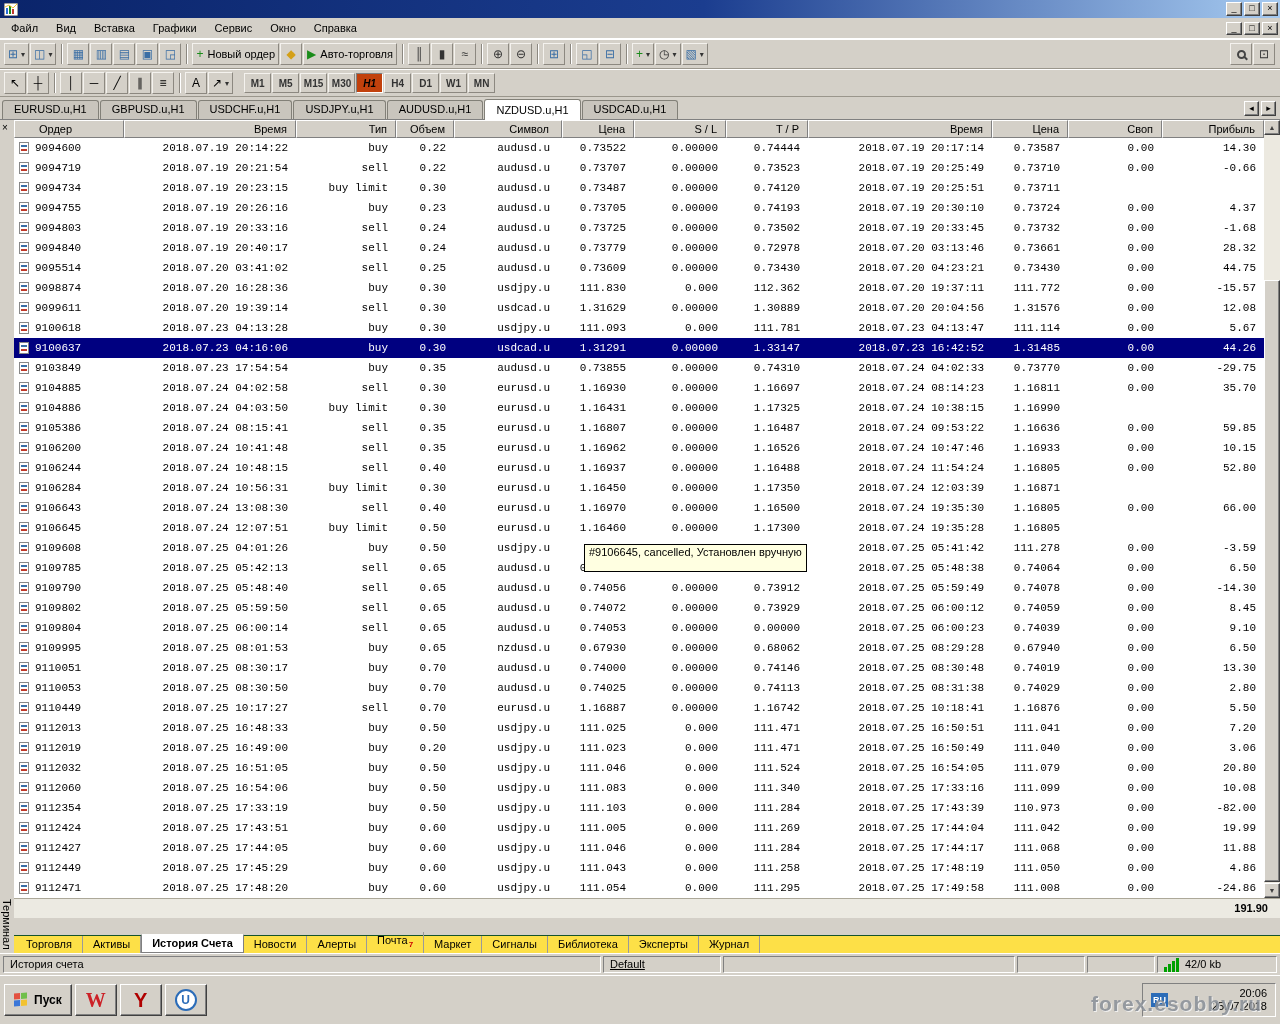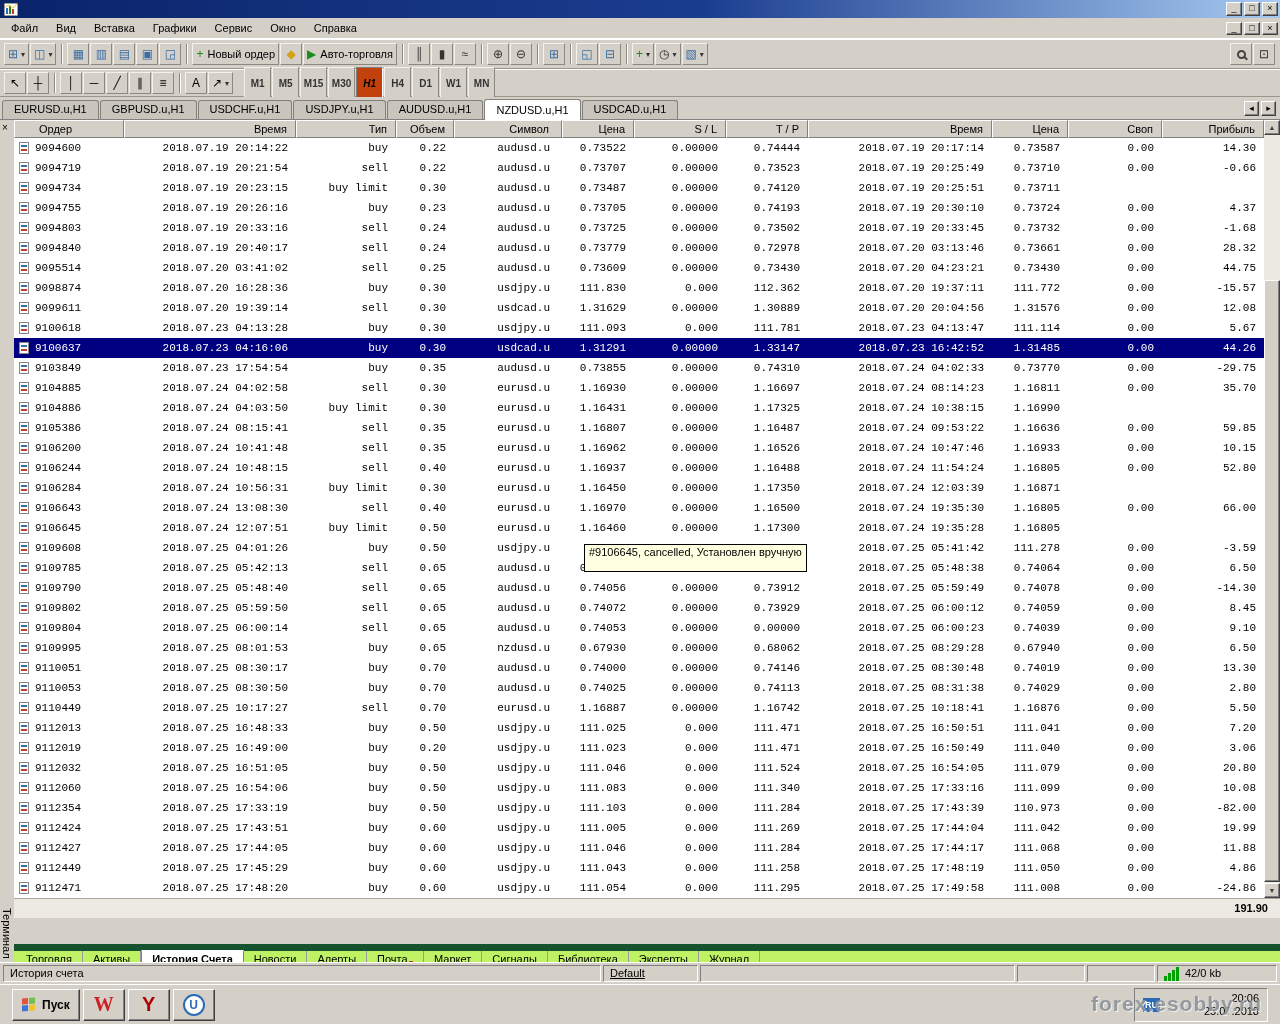--- a/index.html
+++ b/index.html
@@ -30,21 +30,21 @@
   .tb-btn{height:22px;min-width:22px;display:inline-flex;align-items:center;justify-content:center;
     padding:0 3px;margin-right:1px;background:#d4d0c8;
     border:1px solid;border-color:#f4f2ee #8c8880 #8c8880 #f4f2ee;}
   .tb-glyph{font-size:12px;line-height:14px;}
   .tb-label{margin-left:4px;white-space:nowrap;}
   .tb-dd{font-size:8px;margin-left:3px;color:#333;}
   .tb-sep{width:2px;height:20px;border-left:1px solid #8c8880;border-right:1px solid #fff;margin:0 4px;}
   .tb-right{margin-left:auto;display:flex;}
   .mag{width:9px;height:9px;border:2px solid #444;border-radius:50%;position:relative;display:inline-block;}
   .mag::after{content:"";position:absolute;width:5px;height:2px;background:#444;transform:rotate(45deg);right:-4px;bottom:-2px;}
-  .tf-btn{height:32px;min-width:27px;display:inline-flex;align-items:center;justify-content:center;
+  .tf-btn{height:20px;min-width:27px;display:inline-flex;align-items:center;justify-content:center;
     font-size:10px;font-weight:bold;color:#333;margin-right:1px;background:#d4d0c8;
     border:1px solid;border-color:#f4f2ee #8c8880 #8c8880 #f4f2ee;text-align:right;}
   .tf-btn.pressed{border-color:#808080 #fff #fff #808080;background:#c2410c;color:#000;font-style:italic;}
   .tf-group{margin-left:10px;display:flex;}
   
   .chart-tabs{height:23px;display:flex;align-items:flex-end;padding:2px 2px 0 2px;background:#d4d0c8;
     border-bottom:1px solid #808080;position:relative;flex:none;}
   .ctab{height:19px;line-height:17px;padding:0 11px;margin-right:1px;background:#c9c5bd;
     border:1px solid #828078;border-bottom:none;border-radius:3px 3px 0 0;white-space:nowrap;}
   .ctab.active{background:#fff;height:21px;line-height:20px;position:relative;z-index:2;margin-bottom:-1px;}
@@ -84,38 +84,38 @@
   
   .vscroll{position:absolute;top:0;right:0;width:16px;height:778px;background:#ece9e0;z-index:5;}
   .sb-btn{position:absolute;left:0;width:16px;height:15px;background:#d4d0c8;text-align:center;
     font-size:7px;line-height:14px;color:#404040;border:1px solid;border-color:#fff #404040 #404040 #fff;
     box-shadow:inset -1px -1px 0 #808080;}
   .sb-up{top:0;} .sb-down{bottom:0;}
   .sb-thumb{position:absolute;left:0;right:0;top:160px;bottom:16px;background:#d4d0c8;
     border:1px solid;border-color:#fff #404040 #404040 #fff;box-shadow:inset -1px -1px 0 #808080;}
   .filler{flex:1;background:#d4d0c8;}
   
-  .btabs{height:18px;display:flex;align-items:flex-start;background:#bef264;padding-left:2px;flex:none;
-    border-top:7px solid #14532d;}
+  .btabs{height:18px;display:flex;align-items:flex-end;background:#fde047;padding-left:2px;flex:none;
+    border-top:1px solid #14532d;}
   .btab{padding:0 10px;line-height:17px;border-right:1px solid #9a9a9a;white-space:nowrap;}
   .btab.active{background:#fff;font-weight:bold;border:1px solid #808080;border-top:1px solid #fff;margin-top:-1px;}
   .btab .badge{font-size:8px;color:#cc0000;vertical-align:sub;margin-left:1px;font-weight:bold;}
   
   .statusbar{height:22px;display:flex;align-items:center;background:#d4d0c8;padding:0 2px;flex:none;
     border-top:1px solid #fff;}
   .st-cell{height:17px;line-height:15px;margin:0 1px;padding:0 6px;border:1px solid;
     border-color:#808080 #fff #fff #808080;white-space:nowrap;overflow:hidden;}
-  .st-left{width:598px;} .st-profile{width:95px;text-decoration:underline;} .st-fill{flex:1;} .st-sm{width:68px;}
+  .st-left{width:598px;} .st-profile{width:118px;text-decoration:underline;} .st-fill{flex:1;} .st-sm{width:68px;}
   .st-traffic{width:120px;display:flex;align-items:center;}
   .bars{display:inline-flex;align-items:flex-end;margin-right:5px;height:14px;}
   .bars span{width:3px;background:#00a000;margin-right:1px;display:inline-block;}
   .bars .b1{height:5px;} .bars .b2{height:8px;} .bars .b3{height:11px;} .bars .b4{height:14px;}
   
-  .taskbar{height:40px;background:#d4d0c8;border-top:1px solid #fff;display:flex;align-items:center;
-    padding:0 12px;position:relative;flex:none;}
+  .taskbar{height:49px;background:#d4d0c8;border-top:1px solid #fff;display:flex;align-items:center;
+    padding:0 4px;position:relative;flex:none;}
   .start-btn{height:32px;display:inline-flex;align-items:center;padding:0 9px;font-weight:bold;font-size:12px;
     background:#d4d0c8;border:1px solid;border-color:#fff #404040 #404040 #fff;box-shadow:inset -1px -1px 0 #808080;}
   .flag{width:15px;height:14px;display:grid;grid-template-columns:6px 6px;grid-template-rows:6px 6px;gap:1px;
     margin-right:5px;transform:skewY(-4deg);}
   .flag i{display:block;}
   .flag .f1{background:#e35140;} .flag .f2{background:#6fbf4a;} .flag .f3{background:#3b77d8;} .flag .f4{background:#f2c230;}
   .ql-btn{width:42px;height:32px;margin-left:3px;display:inline-flex;align-items:center;justify-content:center;
     background:#d4d0c8;border:1px solid;border-color:#fff #404040 #404040 #fff;box-shadow:inset -1px -1px 0 #808080;}
   .ql-w{font-family:"Liberation Serif",serif;font-weight:bold;font-size:20px;color:#cc2127;}
   .ql-y{font-weight:bold;font-size:20px;color:#b00000;}

